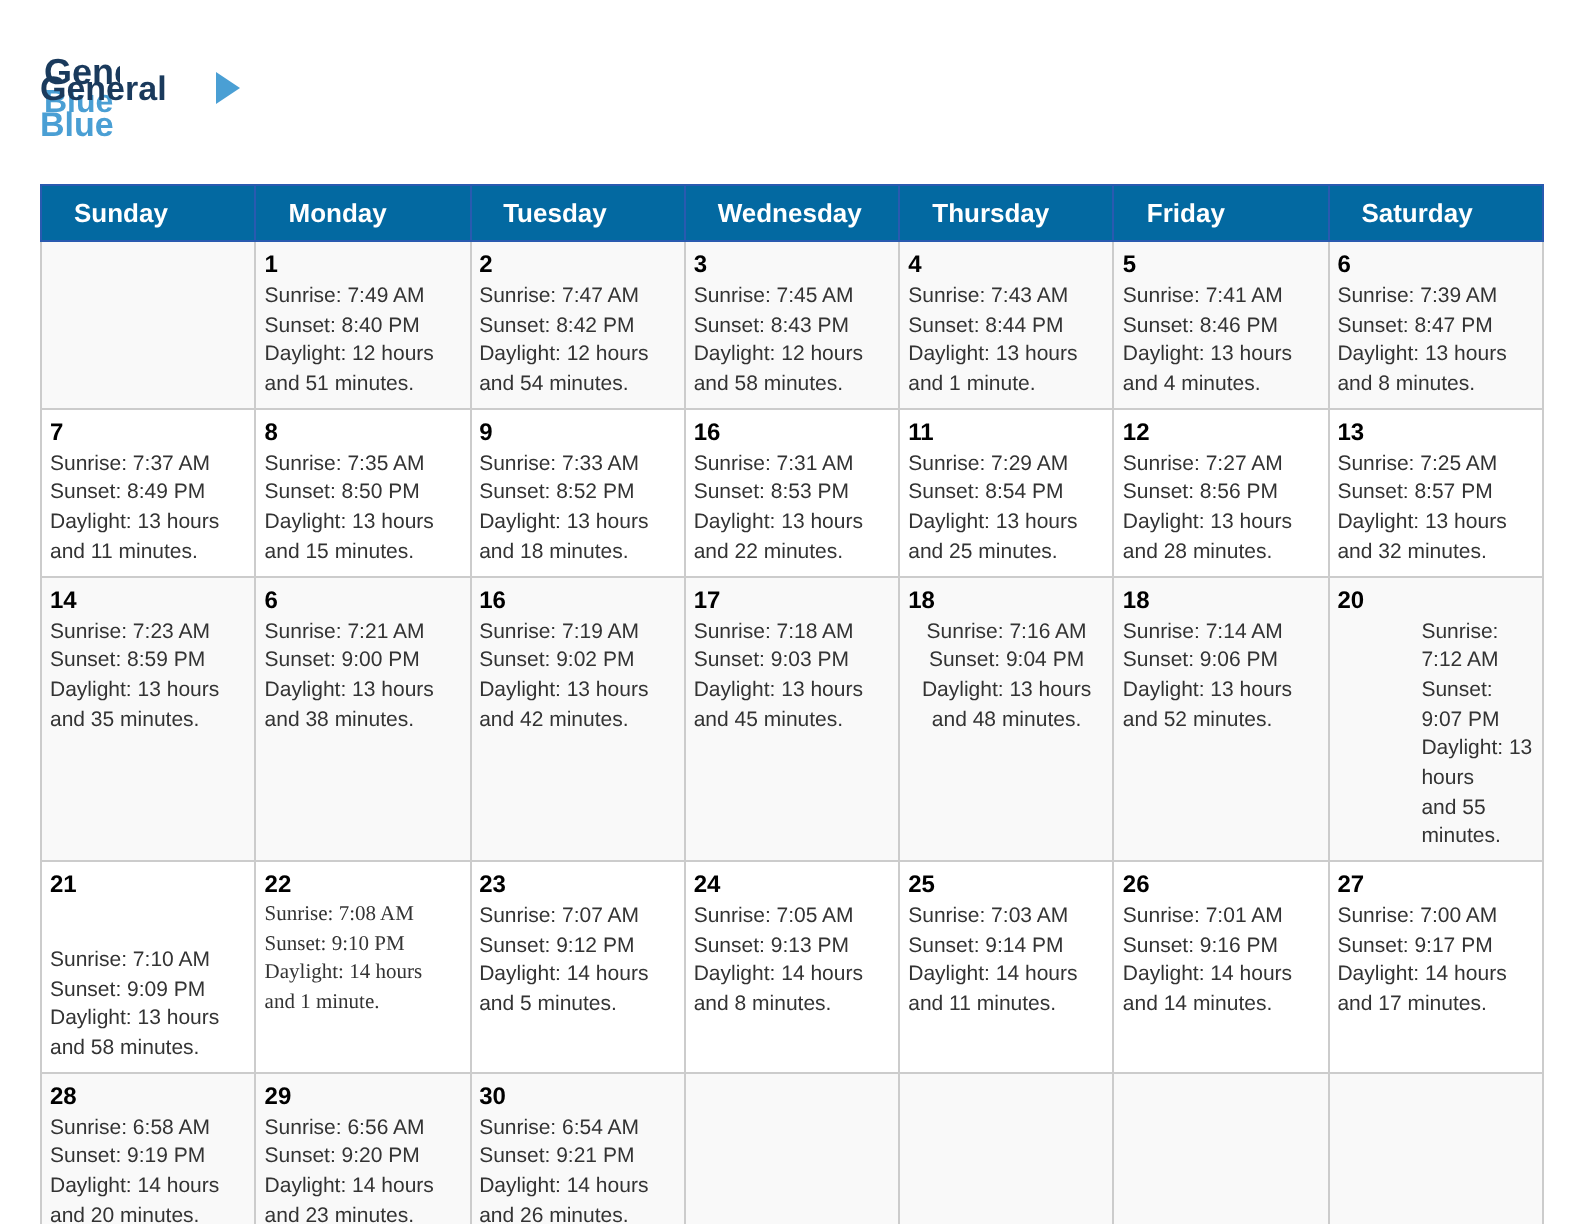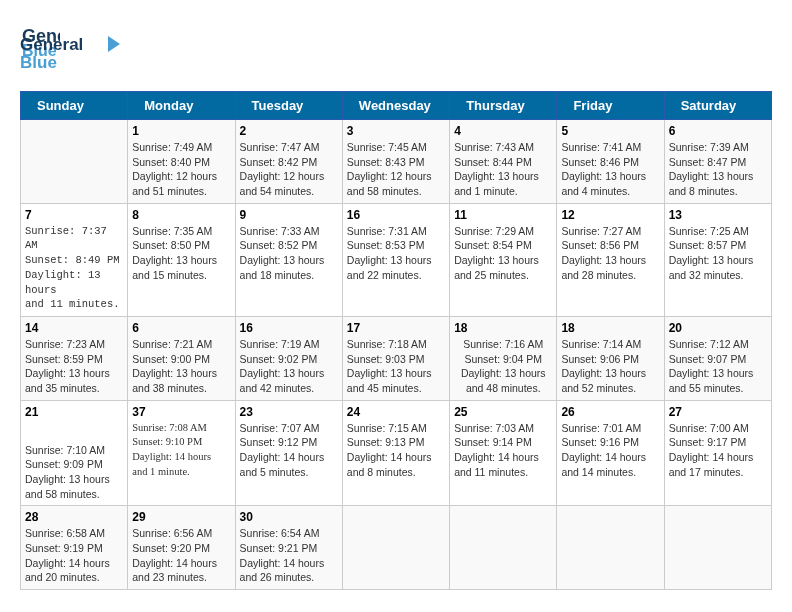--- a/index.html
+++ b/index.html
@@ -151,21 +151,21 @@
           <span class="day-num">6</span>
           <div class="day-info" style="white-space: pre-line;">Sunrise: 7:39 AM
 Sunset: 8:47 PM
 Daylight: 13 hours
 and 8 minutes.</div>
         </td>
       </tr>
       <tr>
         <td>
           <span class="day-num">7</span>
-          <div class="day-info" style="white-space: pre-line; font-family: Liberation Mono, monospace;">Sunrise: 7:37 AM
+          <div class="day-info" style="white-space: pre-line;">Sunrise: 7:37 AM
 Sunset: 8:49 PM
 Daylight: 13 hours
 and 11 minutes.</div>
         </td>
         <td>
           <span class="day-num">8</span>
           <div class="day-info" style="white-space: pre-line;">Sunrise: 7:35 AM
 Sunset: 8:50 PM
 Daylight: 13 hours
 and 15 minutes.</div>
@@ -244,51 +244,51 @@
         </td>
         <td>
           <span class="day-num">18</span>
           <div class="day-info" style="white-space: pre-line;">Sunrise: 7:14 AM
 Sunset: 9:06 PM
 Daylight: 13 hours
 and 52 minutes.</div>
         </td>
         <td>
           <span class="day-num">20</span>
-          <div class="day-info" style="white-space: pre-line;">Sunrise: 7:12 AM
+          <div class="day-info" style="white-space: pre-line; margin-left: 42px;">Sunrise: 7:12 AM
 Sunset: 9:07 PM
 Daylight: 13 hours
 and 55 minutes.</div>
         </td>
       </tr>
       <tr>
         <td>
           <span class="day-num">21</span>
           <div class="day-info" style="white-space: pre-line; margin-top: 24px;">Sunrise: 7:10 AM
 Sunset: 9:09 PM
 Daylight: 13 hours
 and 58 minutes.</div>
         </td>
         <td>
-          <span class="day-num">37</span>
+          <span class="day-num">22</span>
           <div class="day-info" style="white-space: pre-line; font-family: Liberation Serif, serif;">Sunrise: 7:08 AM
 Sunset: 9:10 PM
 Daylight: 14 hours
 and 1 minute.</div>
         </td>
         <td>
           <span class="day-num">23</span>
           <div class="day-info" style="white-space: pre-line;">Sunrise: 7:07 AM
 Sunset: 9:12 PM
 Daylight: 14 hours
 and 5 minutes.</div>
         </td>
         <td>
           <span class="day-num">24</span>
-          <div class="day-info" style="white-space: pre-line;">Sunrise: 7:15 AM
+          <div class="day-info" style="white-space: pre-line;">Sunrise: 7:05 AM
 Sunset: 9:13 PM
 Daylight: 14 hours
 and 8 minutes.</div>
         </td>
         <td>
           <span class="day-num">25</span>
           <div class="day-info" style="white-space: pre-line;">Sunrise: 7:03 AM
 Sunset: 9:14 PM
 Daylight: 14 hours
 and 11 minutes.</div>

